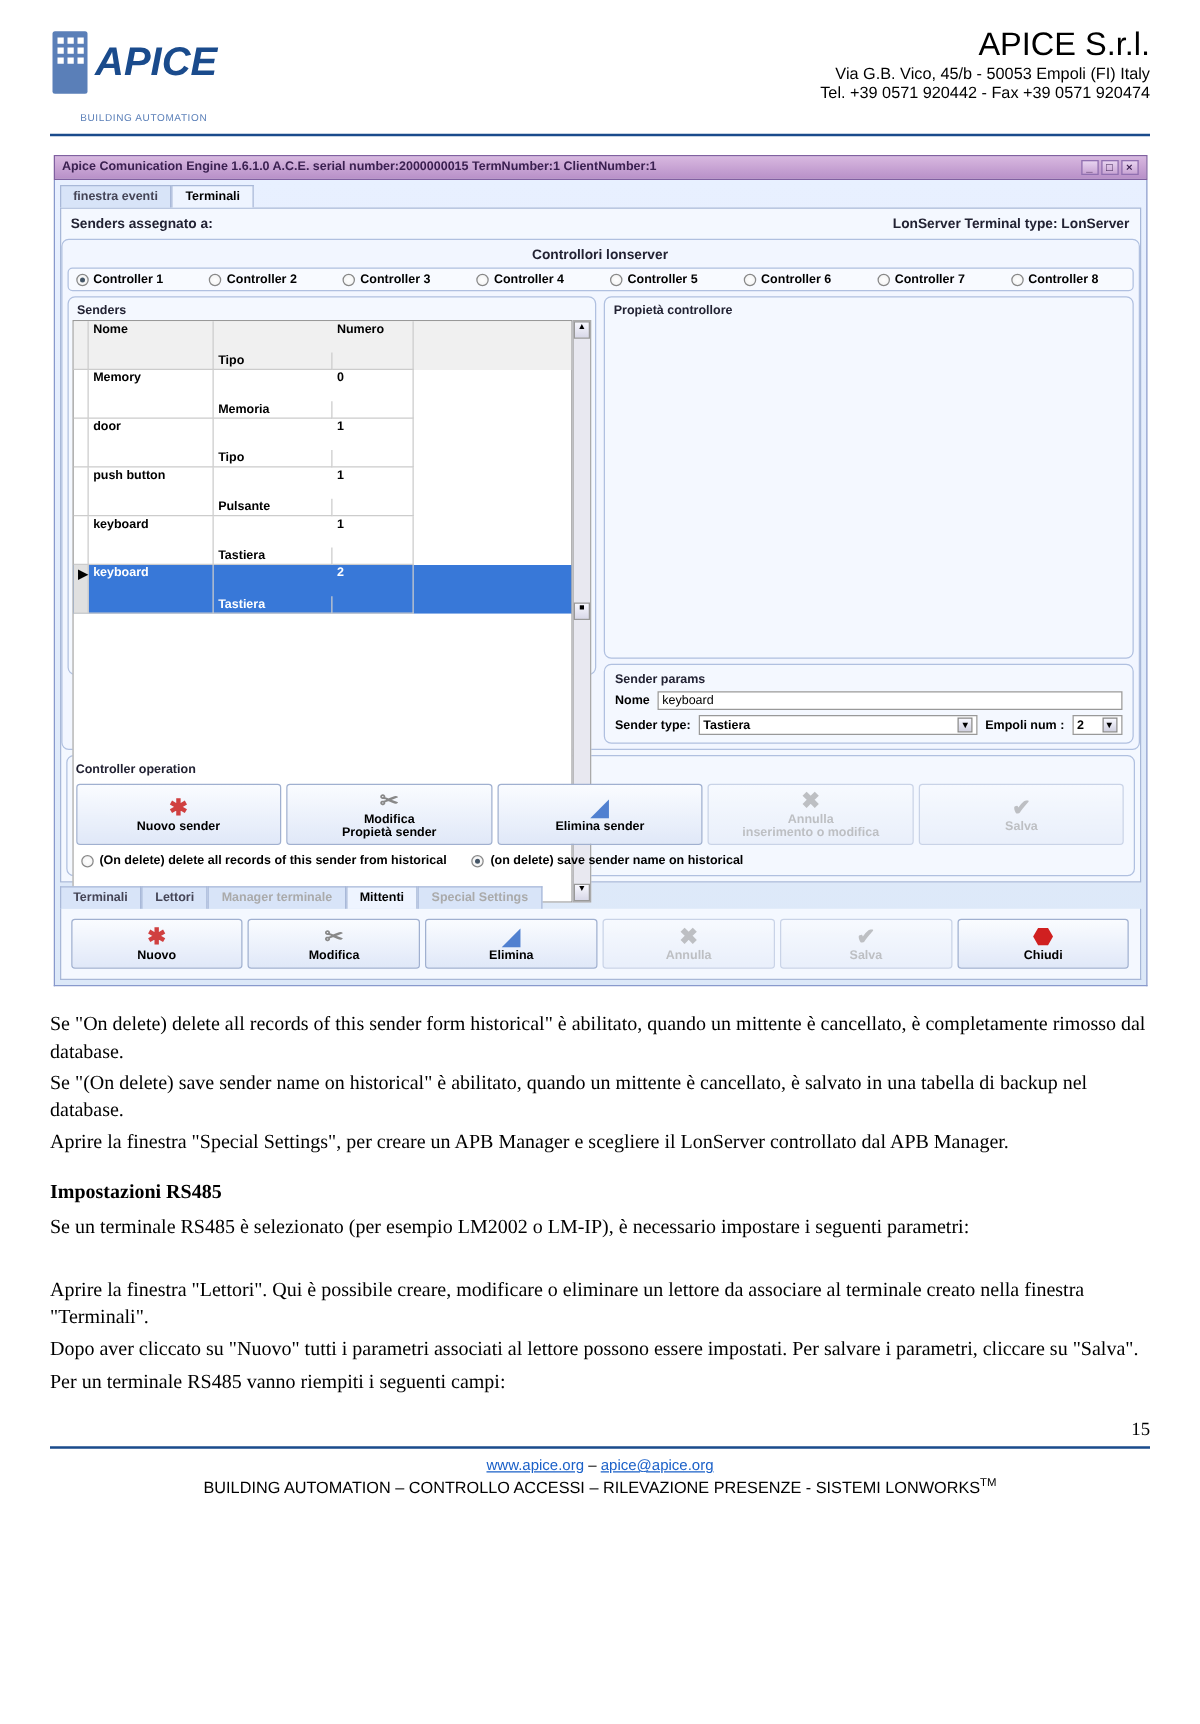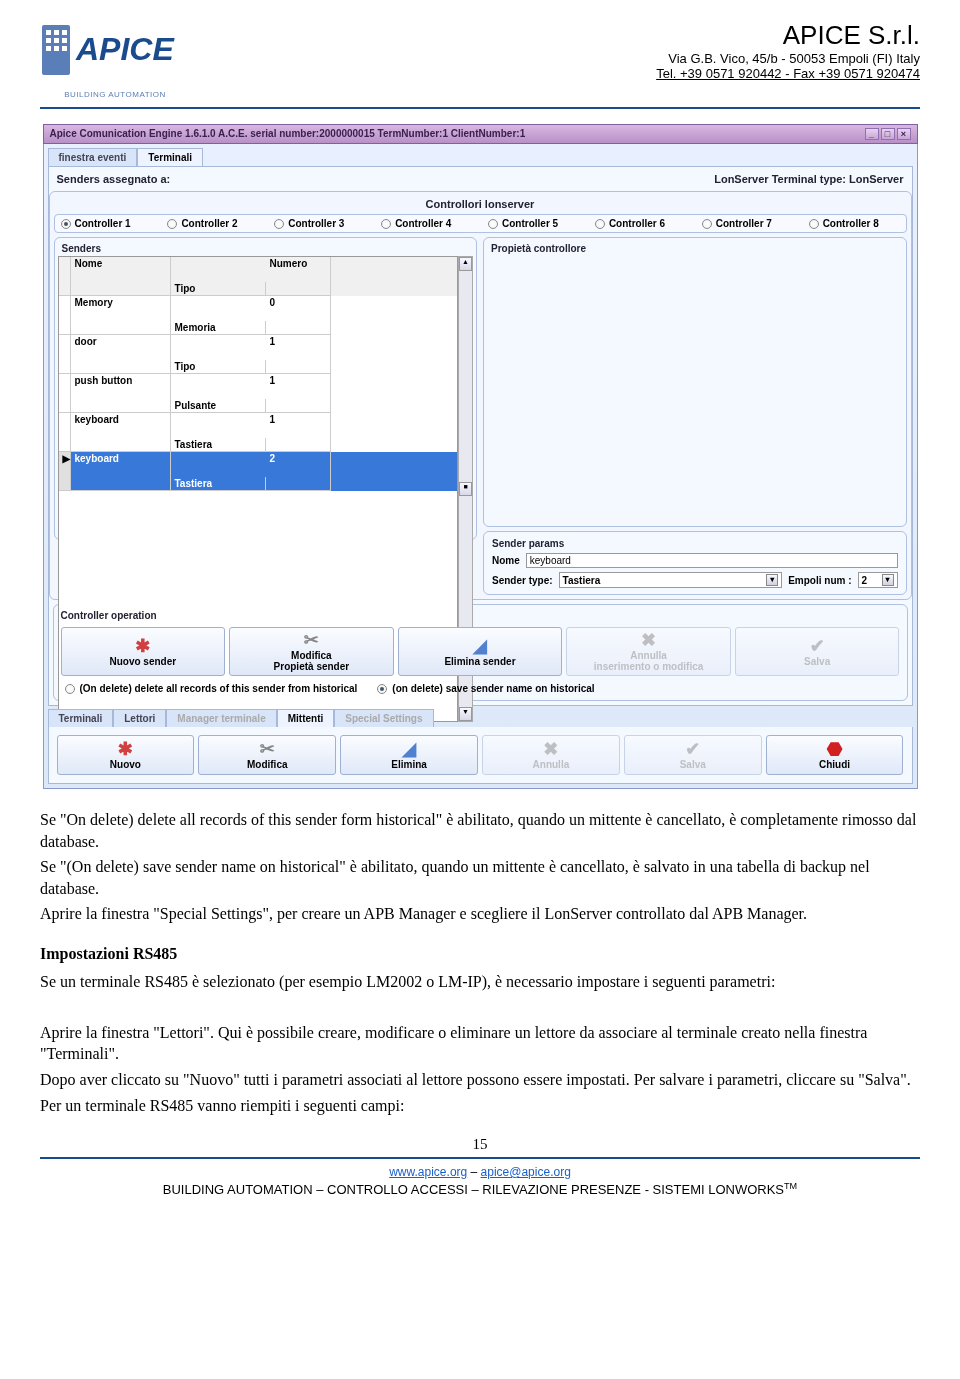--- a/index.html
+++ b/index.html
@@ -11,21 +11,21 @@
     color: #000;
     font-size: 15px;
   }
   .page { padding: 20px 40px 30px 40px; }
   .header { display: flex; justify-content: space-between; align-items: flex-start; border-bottom: 2px solid #1a4b8c; padding-bottom: 8px; margin-bottom: 15px; }
   .logo { display: flex; flex-direction: column; align-items: center; }
   .logo-text { font-family: Arial, sans-serif; font-size: 8px; font-weight: normal; color: #5a7fb8; letter-spacing: 0.5px; margin-top: 2px; }
   .company-info { text-align: right; font-family: 'Century Gothic', Arial, sans-serif; }
   .company-name { font-size: 26px; color: #000; }
   .company-addr { font-size: 13px; color: #000; }
-  .company-tel { font-size: 13px; color: #000; text-decoration: underline; }
+  .company-tel { font-size: 13px; color: #000; }
 
   .screenshot { width: 875px; margin: 0 auto 20px auto; font-family: Tahoma, Arial, sans-serif; font-size: 10px; }
   .titlebar { background: linear-gradient(to bottom, #d8b8e0, #c8a4d4, #b890c8); color: #3a2050; padding: 3px 6px; font-size: 10px; font-weight: bold; display: flex; border: 1px solid #8060a0; }
   .titlebar .t { flex: 1; }
   .tbtns { display: flex; gap: 2px; }
   .tbtn { width: 14px; height: 12px; background: linear-gradient(#e8d4f0,#c8a4d4); border: 1px solid #9070b0; text-align: center; font-size: 9px; line-height: 10px; }
   .app-body { background: linear-gradient(to bottom, #e8f0ff, #dce8f8); border: 1px solid #8899cc; border-top: none; padding: 4px; }
   .tabs-row { display: flex; gap: 0; }
   .tab { background: #eef4ff; border: 1px solid #a8b8d8; padding: 3px 10px; font-size: 10px; border-bottom: none; font-weight: bold; }
   .tab.inactive { background: #d8e4f8; color: #445; }
@@ -69,21 +69,21 @@
   .opt-row { display: flex; gap: 20px; padding: 3px 8px; font-size: 10px; font-weight: bold; }
   .opt-row .opt { display: flex; gap: 5px; align-items: center; }
   .tabs2 { display: flex; gap: 0; margin-top: 3px; }
   .tabs2 .tab { font-weight: bold; font-size: 10px; }
   .tabs2 .tab.dis { color: #aaa; }
   .final-row { background: #f4f8ff; border: 1px solid #a8b8d8; border-top: none; padding: 4px; }
 
   .body-text { font-family: 'Times New Roman', Georgia, serif; font-size: 16px; line-height: 1.35; }
   .body-text p { margin: 4px 0; }
   .body-text h4 { font-weight: bold; margin-top: 18px; margin-bottom: 6px; font-size: 16px; }
-  .page-num { text-align: center; font-size: 15px; margin-top: 20px; }
+  .page-num { text-align: right; font-size: 15px; margin-top: 20px; }
   .footer { text-align: center; font-family: 'Century Gothic', Arial, sans-serif; border-top: 2px solid #1a4b8c; padding-top: 6px; margin-top: 4px; }
   .footer-link { color: #1a60c8; text-decoration: underline; }
   .footer-line { font-size: 12px; }
   .footer-big { font-size: 13px; margin-top: 2px; }
   sup { font-size: 0.7em; }
 </style>
 </head>
 <body>
 
 <div class="page">

